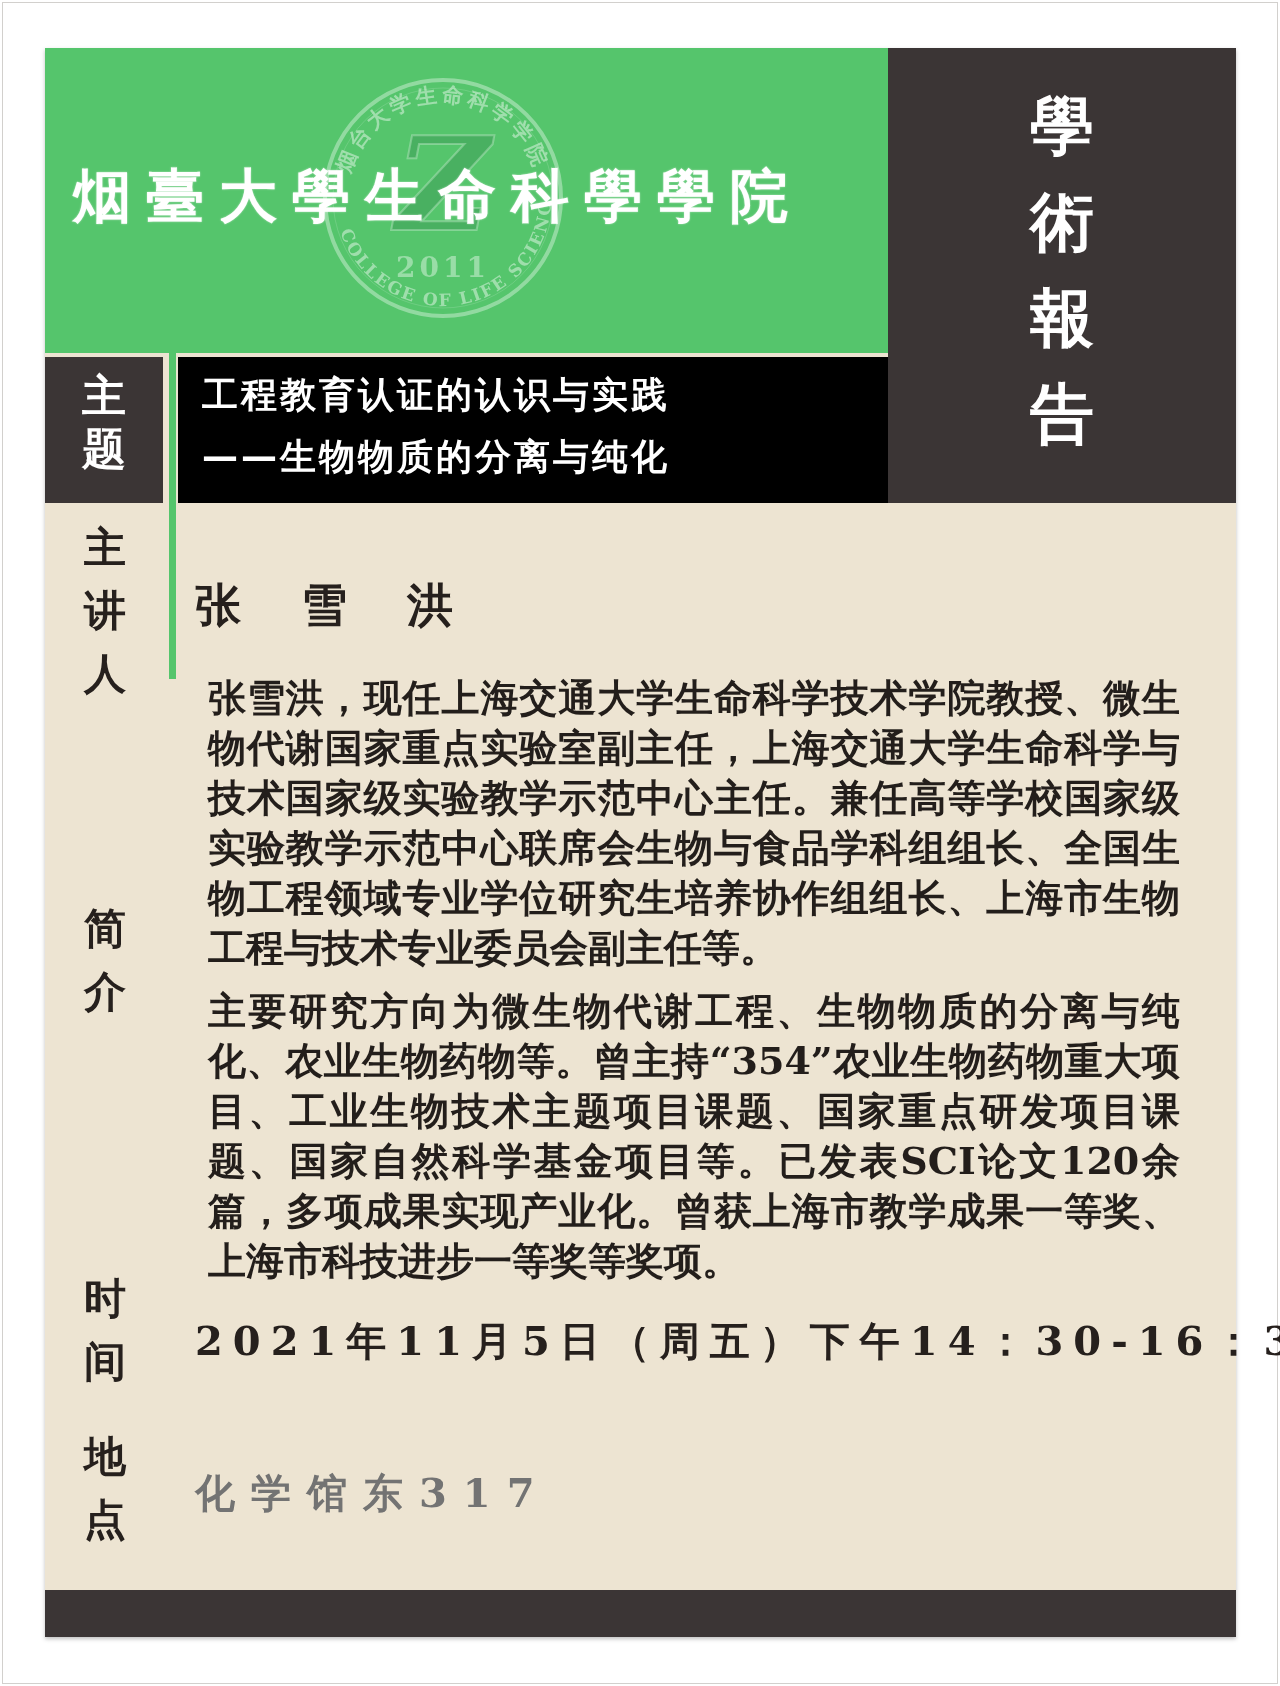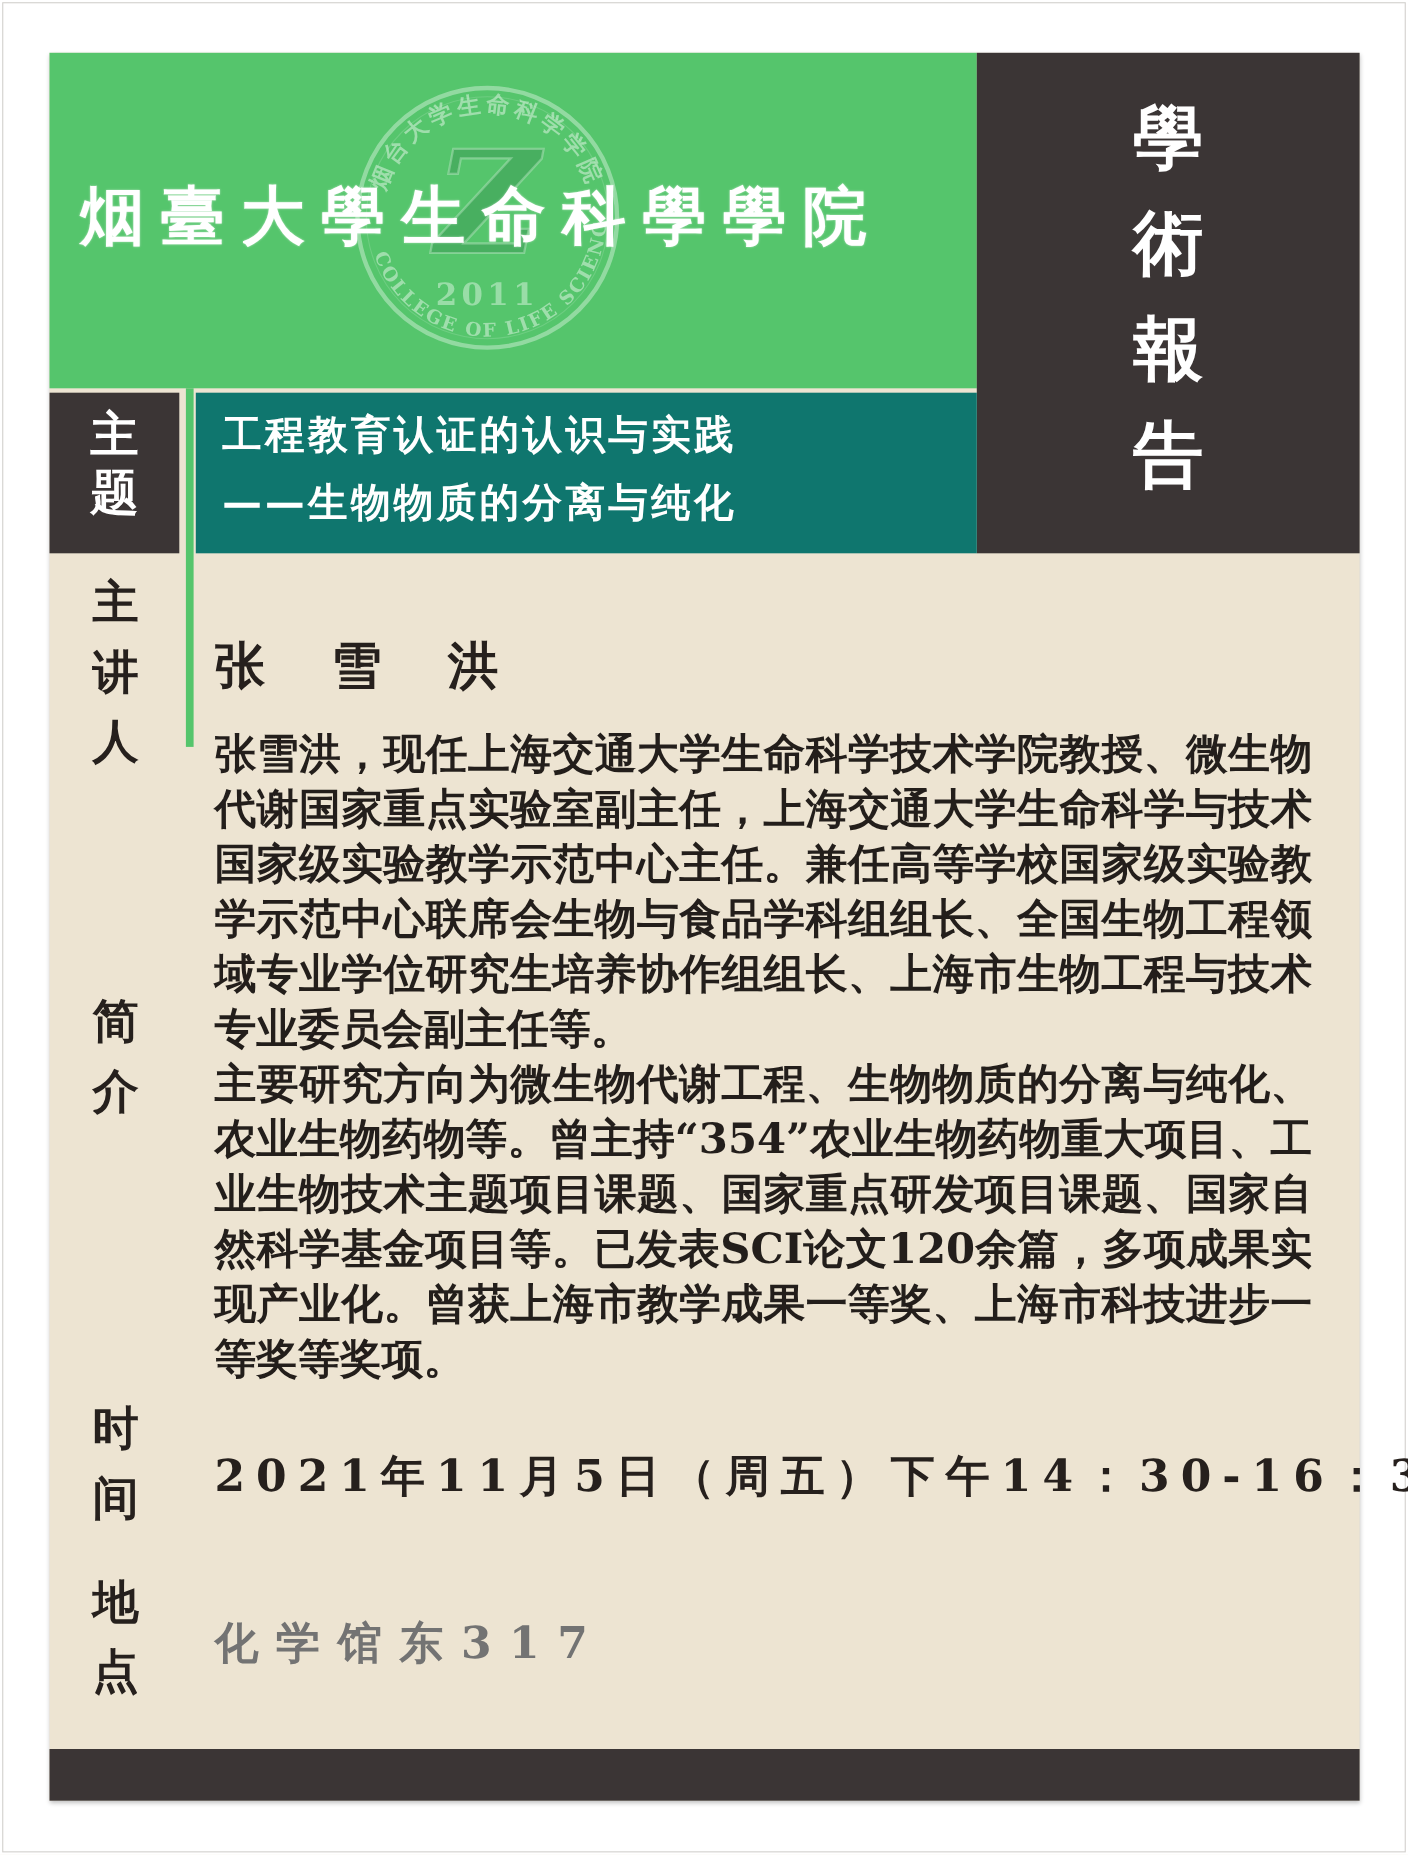--- a/index.html
+++ b/index.html
@@ -41,21 +41,21 @@
   }
   .topic-label{
     position:absolute;left:0;top:12px;width:118px;text-align:center;
     color:#ffffff;font-size:44px;font-weight:bold;line-height:53px;
     font-family:"DejaVu Sans","Liberation Sans",sans-serif;
   }
   .green-line{
     position:absolute;left:124px;top:305px;width:7px;height:326px;background:#55c56c;
   }
   .topic-block{
-    position:absolute;left:133px;top:309px;width:710px;height:146px;background:#0f766e;
+    position:absolute;left:133px;top:309px;width:710px;height:146px;background:#000000;
   }
   .topic-line{
     position:absolute;left:24px;color:#ffffff;font-size:36px;font-weight:bold;
     letter-spacing:3px;white-space:nowrap;
     font-family:"DejaVu Sans","Liberation Sans",sans-serif;
   }
   .topic-line.l1{top:14px;}
   .topic-line.l2{top:76px;}
   
   .rail-label{
@@ -70,21 +70,21 @@
   
   .speaker-name{
     position:absolute;left:150px;top:527px;color:#26201d;
     font-size:46px;font-weight:bold;letter-spacing:22px;white-space:nowrap;text-align:right;
   }
   .bio-text{
     position:absolute;left:150px;top:612px;width:998px;
     color:#231e1b;font-size:38px;line-height:50px;font-weight:600;
     text-align:justify;
   }
-  .bio-text p{margin:0;}
+  .bio-text p{margin:13px;}
   .time-value{
     position:absolute;left:150px;top:1266px;color:#26201d;
     font-size:40px;font-weight:bold;letter-spacing:10px;white-space:nowrap;
   }
   .place-value{
     position:absolute;left:150px;top:1418px;color:#737373;
     font-size:40px;font-weight:bold;letter-spacing:16px;white-space:nowrap;
   }
   
   .footer-band{

